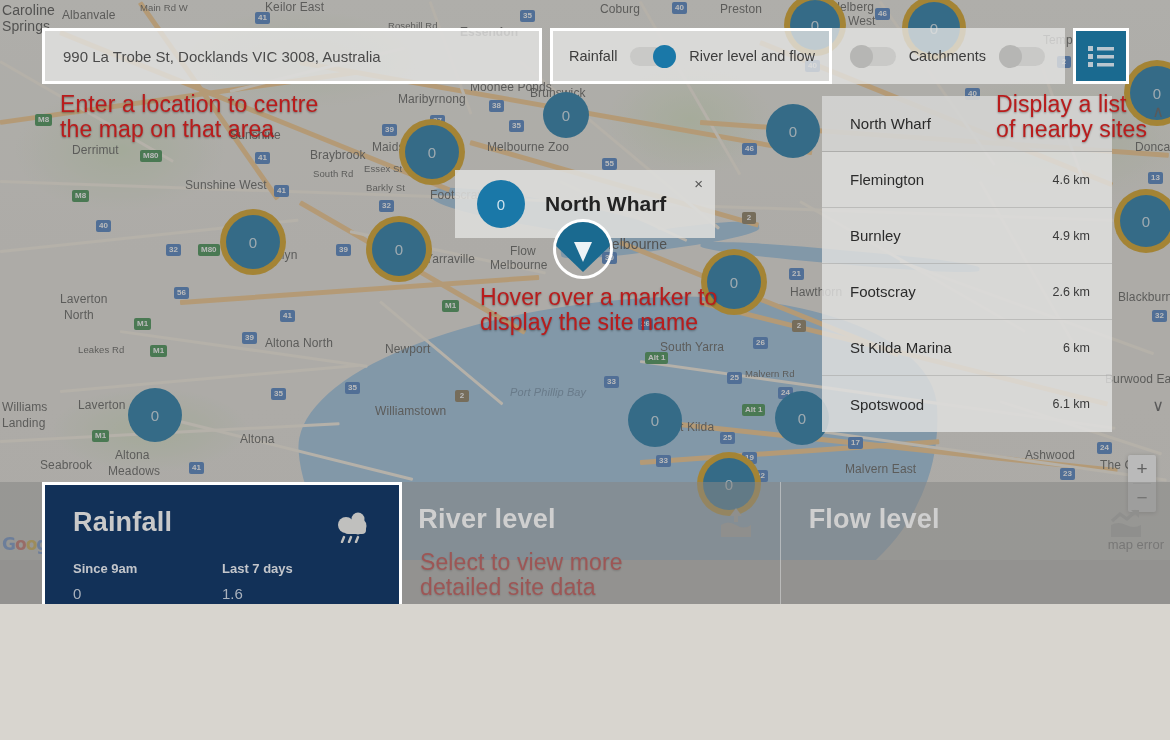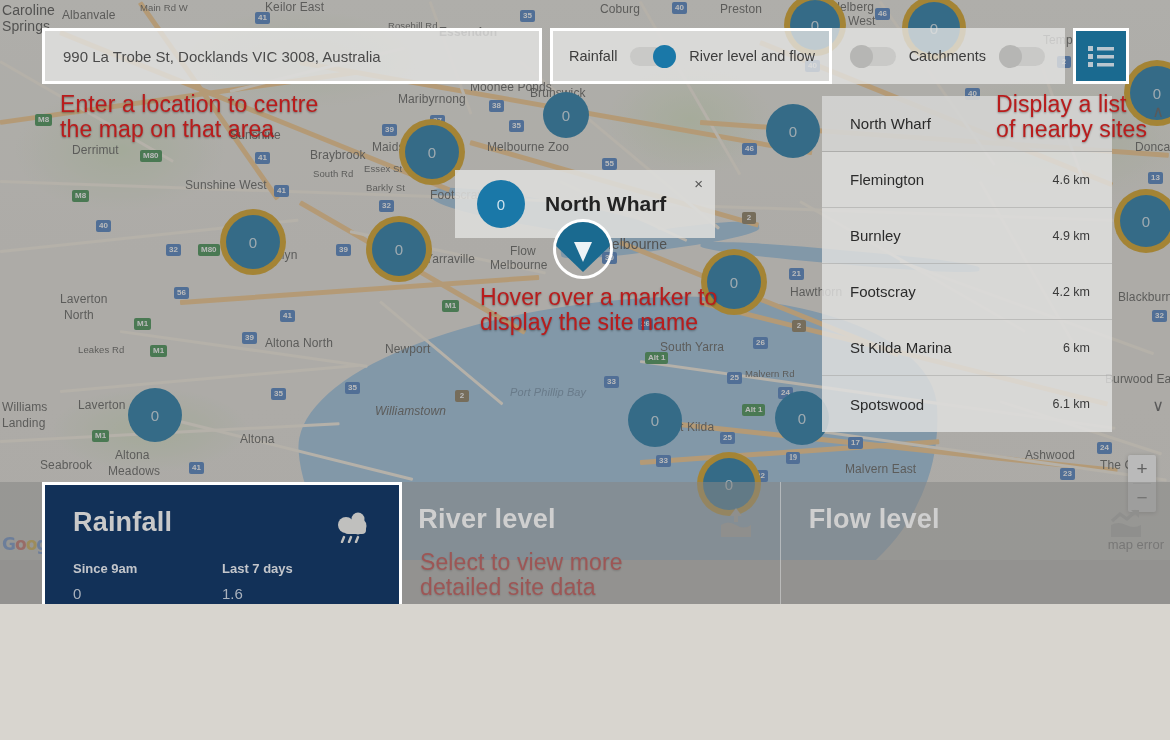--- a/index.html
+++ b/index.html
@@ -458,21 +458,21 @@
         <div class="road major" style="left: 640px; top: 460px; width: 300px; transform: rotate(-4deg);"></div>
         <div class="road minor" style="left: 820px; top: 430px; width: 350px; transform: rotate(8deg);"></div>
       </div>
     <div id="places">
         <div class="place big" style="left: 2px; top: 2px;">Caroline</div>
         <div class="place big" style="left: 2px; top: 18px;">Springs</div>
         <div class="place" style="left: 62px; top: 8px;">Albanvale</div>
         <div class="place" style="font-size: 9.5px; left: 140px; top: 2px;">Main Rd W</div>
         <div class="place" style="left: 265px; top: 0px;">Keilor East</div>
         <div class="place" style="font-size: 9.5px; left: 388px; top: 20px;">Rosehill Rd</div>
-        <div class="place" style="left: 439px; top: 25px; font-weight: bold;">Essendon</div>
+        <div class="place" style="left: 460px; top: 25px; font-weight: bold;">Essendon</div>
         <div class="place" style="left: 600px; top: 2px;">Coburg</div>
         <div class="place" style="left: 720px; top: 2px;">Preston</div>
         <div class="place" style="left: 815px; top: 0px;">Heidelberg</div>
         <div class="place" style="left: 848px; top: 14px;">West</div>
         <div class="place" style="left: 398px; top: 92px;">Maribyrnong</div>
         <div class="place" style="left: 470px; top: 80px;">Moonee Ponds</div>
         <div class="place" style="left: 530px; top: 86px;">Brunswick</div>
         <div class="place" style="left: 487px; top: 140px;">Melbourne Zoo</div>
         <div class="place" style="left: 372px; top: 140px;">Maidston</div>
         <div class="place" style="left: 230px; top: 128px;">Sunshine</div>
@@ -499,21 +499,21 @@
         <div class="place" style="left: 1105px; top: 372px;">Burwood East</div>
         <div class="place" style="left: 1100px; top: 458px;">The Glen</div>
         <div class="place" style="left: 60px; top: 292px;">Laverton</div>
         <div class="place" style="left: 64px; top: 308px;">North</div>
         <div class="place" style="left: 265px; top: 336px;">Altona North</div>
         <div class="place" style="left: 385px; top: 342px;">Newport</div>
         <div class="place" style="font-size: 9.5px; left: 78px; top: 344px;">Leakes Rd</div>
         <div class="place" style="left: 2px; top: 400px;">Williams</div>
         <div class="place" style="left: 2px; top: 416px;">Landing</div>
         <div class="place" style="left: 78px; top: 398px;">Laverton</div>
-        <div class="place" style="left: 375px; top: 404px; font-style: italic;">Williamstown</div>
+        <div class="place" style="left: 375px; top: 404px;">Williamstown</div>
         <div class="place" style="left: 240px; top: 432px;">Altona</div>
         <div class="place" style="left: 40px; top: 458px;">Seabrook</div>
         <div class="place" style="left: 115px; top: 448px;">Altona</div>
         <div class="place" style="left: 108px; top: 464px;">Meadows</div>
         <div class="place" style="left: 672px; top: 420px;">St Kilda</div>
         <div class="place water-name" style="font-style: italic; font-size: 11px; left: 510px; top: 386px;">Port Phillip Bay</div>
       </div>
     <div id="shields">
         <div class="shield" style="left: 255px; top: 12px;">41</div>
         <div class="shield" style="left: 520px; top: 10px;">35</div>
@@ -554,21 +554,21 @@
         <div class="shield" style="left: 753px; top: 337px;">26</div>
         <div class="shield brown" style="left: 792px; top: 320px;">2</div>
         <div class="shield green" style="left: 645px; top: 352px;">Alt 1</div>
         <div class="shield" style="left: 604px; top: 376px;">33</div>
         <div class="shield" style="left: 727px; top: 372px;">25</div>
         <div class="shield" style="left: 778px; top: 387px;">24</div>
         <div class="shield green" style="left: 742px; top: 404px;">Alt 1</div>
         <div class="shield" style="left: 720px; top: 432px;">25</div>
         <div class="shield" style="left: 656px; top: 455px;">33</div>
         <div class="shield" style="left: 848px; top: 437px;">17</div>
-        <div class="shield" style="left: 786px; top: 452px; font-family: Liberation Serif, serif;">19</div>
+        <div class="shield" style="left: 742px; top: 452px;">19</div>
         <div class="shield" style="left: 753px; top: 470px;">22</div>
         <div class="shield" style="left: 1097px; top: 442px;">24</div>
         <div class="shield" style="left: 1060px; top: 468px;">23</div>
         <div class="shield" style="left: 1152px; top: 310px;">32</div>
         <div class="shield" style="left: 1148px; top: 172px;">13</div>
         <div class="shield" style="left: 1057px; top: 56px;">2</div>
         <div class="shield" style="left: 965px; top: 88px;">40</div>
         <div class="shield" style="left: 805px; top: 60px;">40</div>
       </div>
     <div id="markers">
@@ -648,21 +648,21 @@
         <div class="site-row">
           <span class="site-name">Flemington</span>
           <span class="site-dist">4.6 km</span>
         </div>
         <div class="site-row">
           <span class="site-name">Burnley</span>
           <span class="site-dist">4.9 km</span>
         </div>
         <div class="site-row">
           <span class="site-name">Footscray</span>
-          <span class="site-dist">4.2 km</span>
+          <span class="site-dist">2.6 km</span>
         </div>
         <div class="site-row">
           <span class="site-name">St Kilda Marina</span>
           <span class="site-dist">6 km</span>
         </div>
         <div class="site-row">
           <span class="site-name">Spotswood</span>
           <span class="site-dist">6.1 km</span>
         </div>
       </div>

